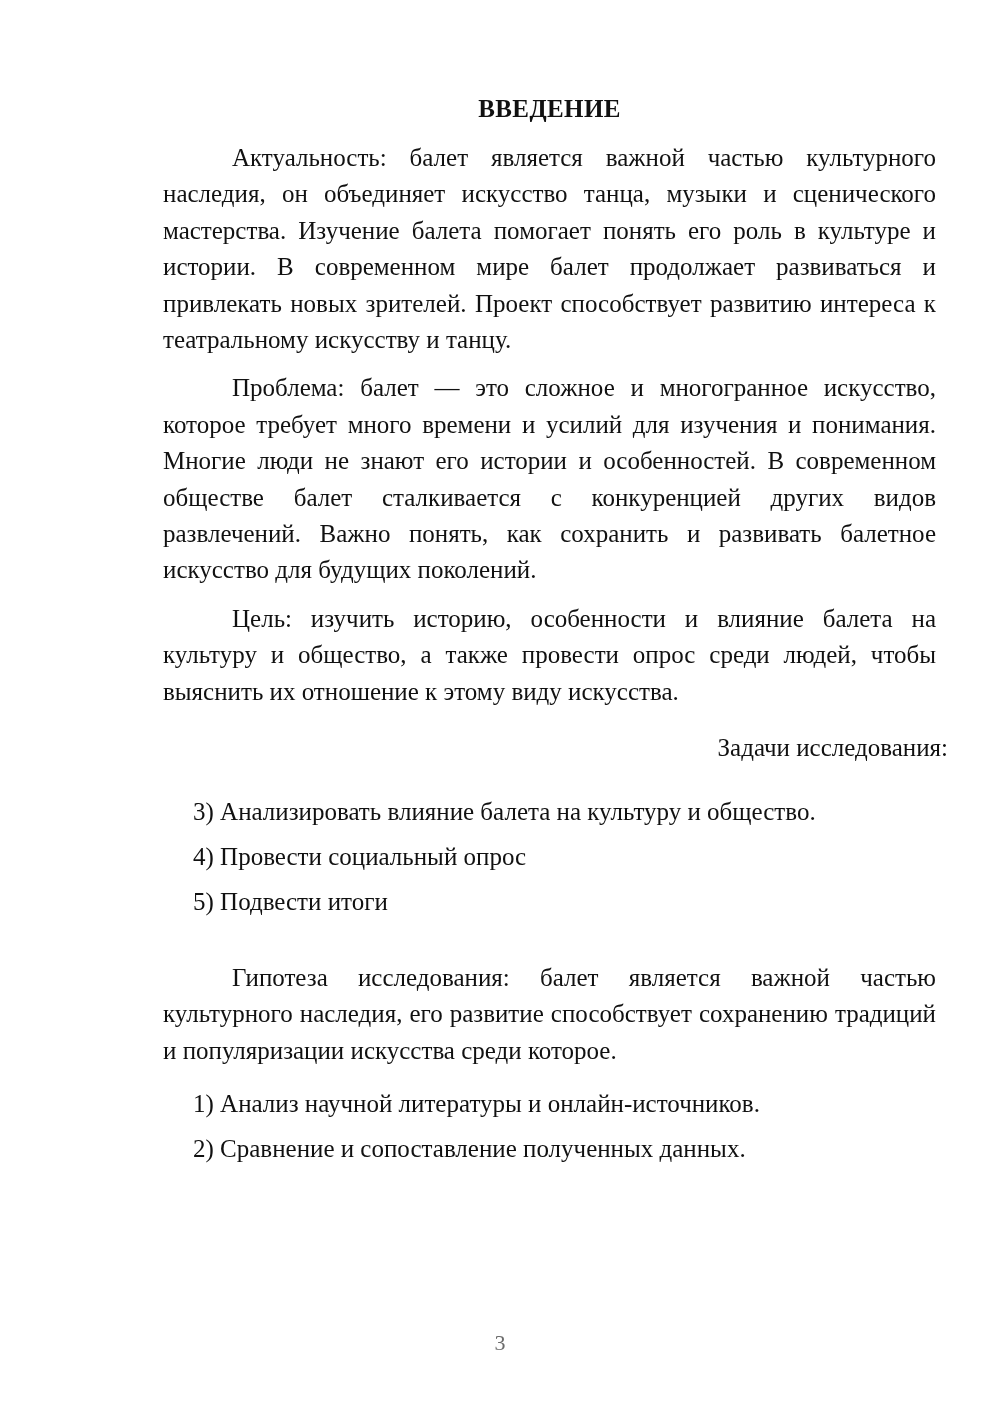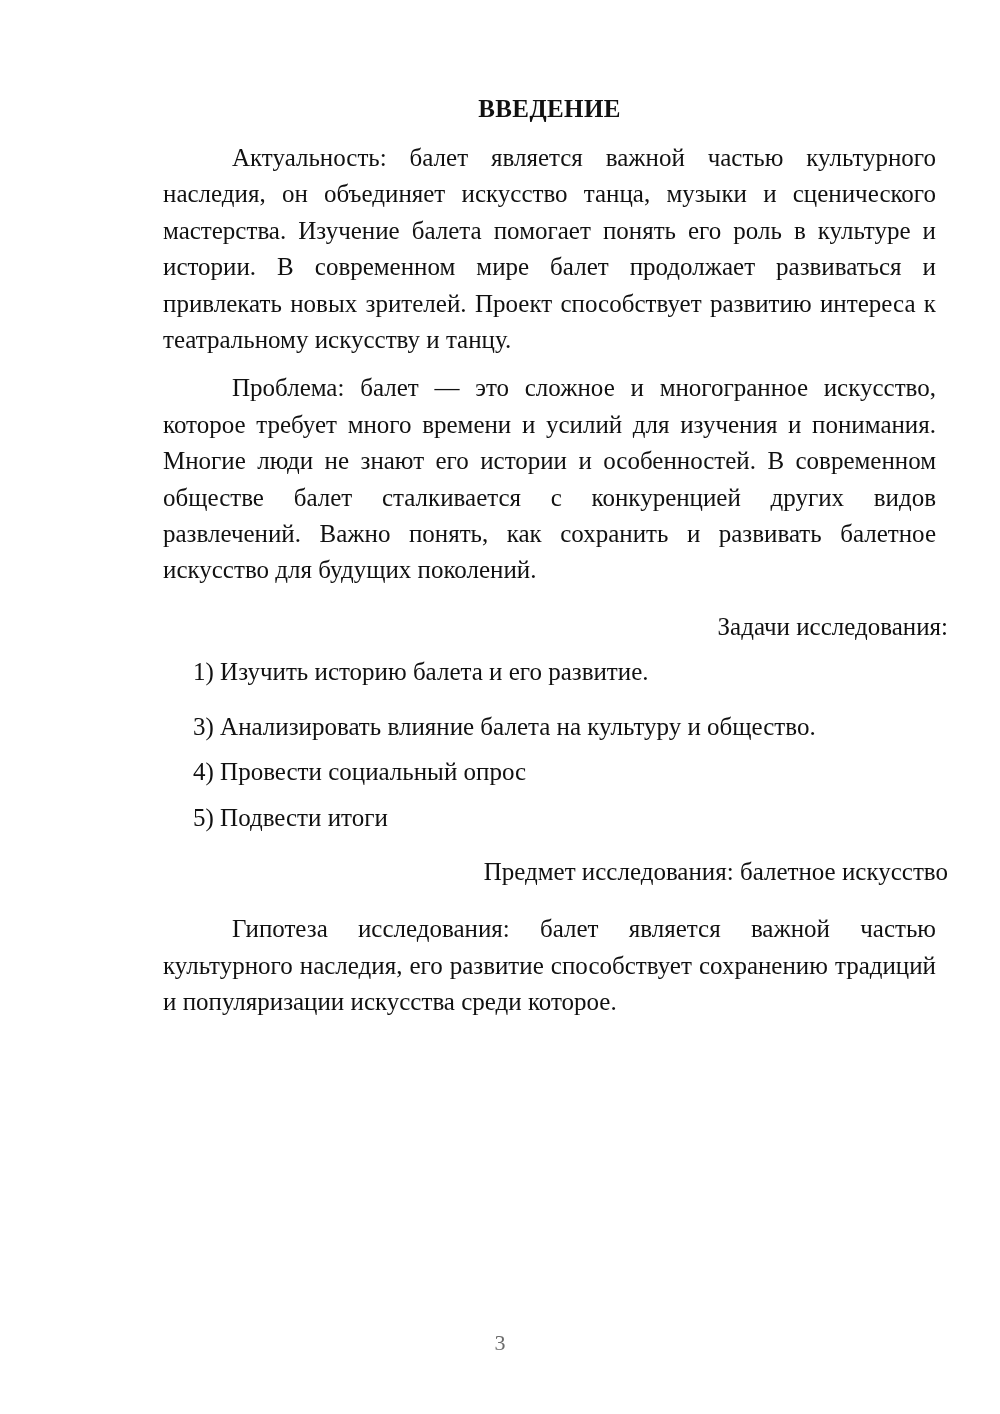--- a/index.html
+++ b/index.html
@@ -83,52 +83,56 @@
 <div class="page">
 
   <div class="content">
 
     <h1 class="doc-title">ВВЕДЕНИЕ</h1>
 
     <p class="para">Актуальность: балет является важной частью культурного наследия, он объединяет искусство танца, музыки и сценического мастерства. Изучение балета помогает понять его роль в культуре и истории. В современном мире балет продолжает развиваться и привлекать новых зрителей. Проект способствует развитию интереса к театральному искусству и танцу.</p>
 
     <p class="para">Проблема: балет — это сложное и многогранное искусство, которое требует много времени и усилий для изучения и понимания. Многие люди не знают его истории и особенностей. В современном обществе балет сталкивается с конкуренцией других видов развлечений. Важно понять, как сохранить и развивать балетное искусство для будущих поколений.</p>
 
+    <p class="para">Цель: изучить историю, особенности и влияние балета на культуру и общество, а также провести опрос среди людей, чтобы выяснить их отношение к этому виду искусства.</p>
 
     <div class="gap-sm"></div>
 
     <p class="plain-line">Задачи исследования:</p>
 
     <div class="gap-md"></div>
 
     <ul class="list">
-      <li class="list-item">1) Изучить историю балета и его развитие.</li>
       <div class="gap-md"></div>
       <div class="gap-md"></div>
       <li class="list-item">3) Анализировать влияние балета на культуру и общество.</li>
       <div class="gap-md"></div>
       <li class="list-item">4) Провести социальный опрос</li>
       <div class="gap-md"></div>
       <li class="list-item">5) Подвести итоги</li>
     </ul>
 
     <div class="gap-md"></div>
 
 
     <div class="gap-md"></div>
 
-    <p class="plain-line">Предмет исследования: балетное искусство</p>
 
     <div class="gap-md"></div>
 
     <p class="para">Гипотеза исследования: балет является важной частью культурного наследия, его развитие способствует сохранению традиций и популяризации искусства среди которое.</p>
 
     <div class="gap-sm"></div>
 
 
     <div class="gap-md"></div>
 
+    <ul class="list">
+      <li class="list-item">1) Анализ научной литературы и онлайн-источников.</li>
+      <div class="gap-md"></div>
+      <li class="list-item">2) Сравнение и сопоставление полученных данных.</li>
+    </ul>
 
   </div>
 
   <div class="page-number">3</div>
 
 </div>
 
 </body></html>

